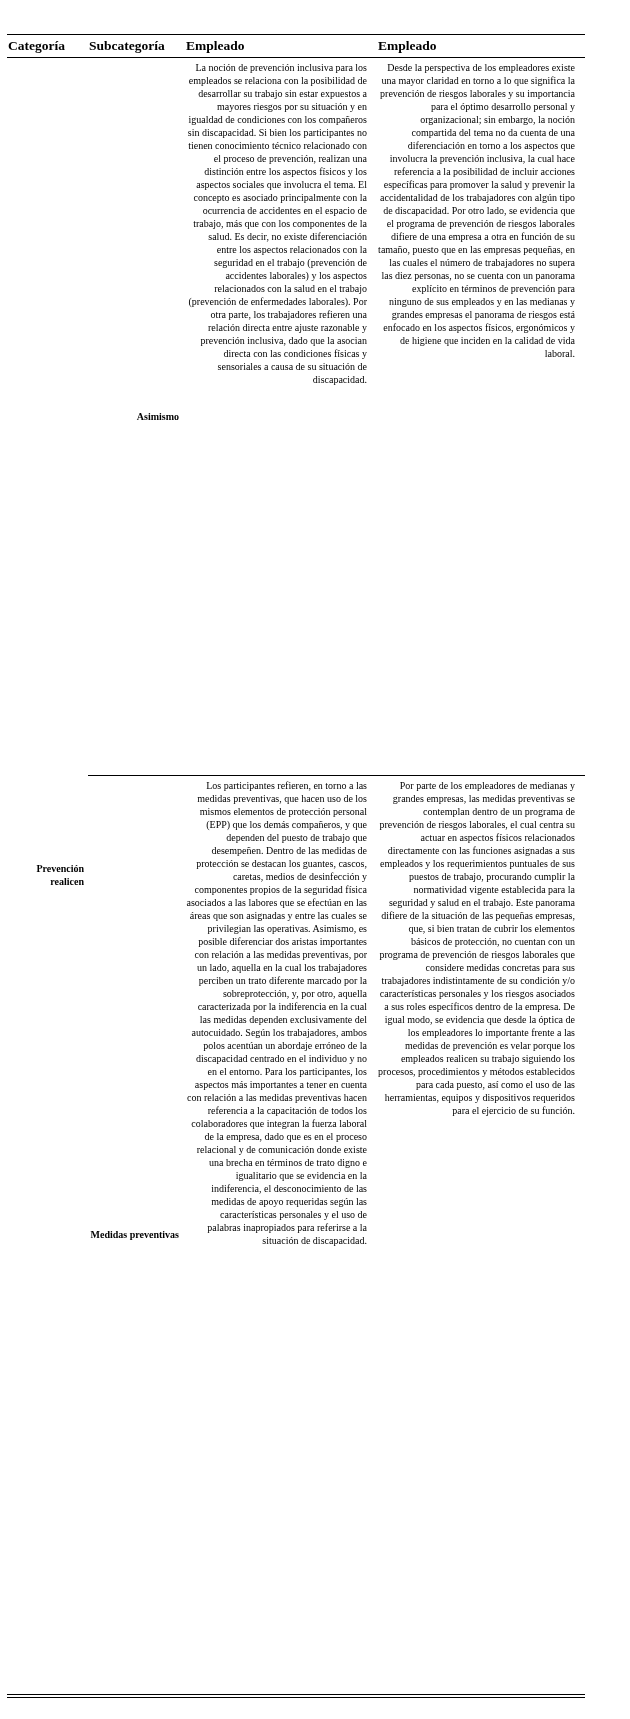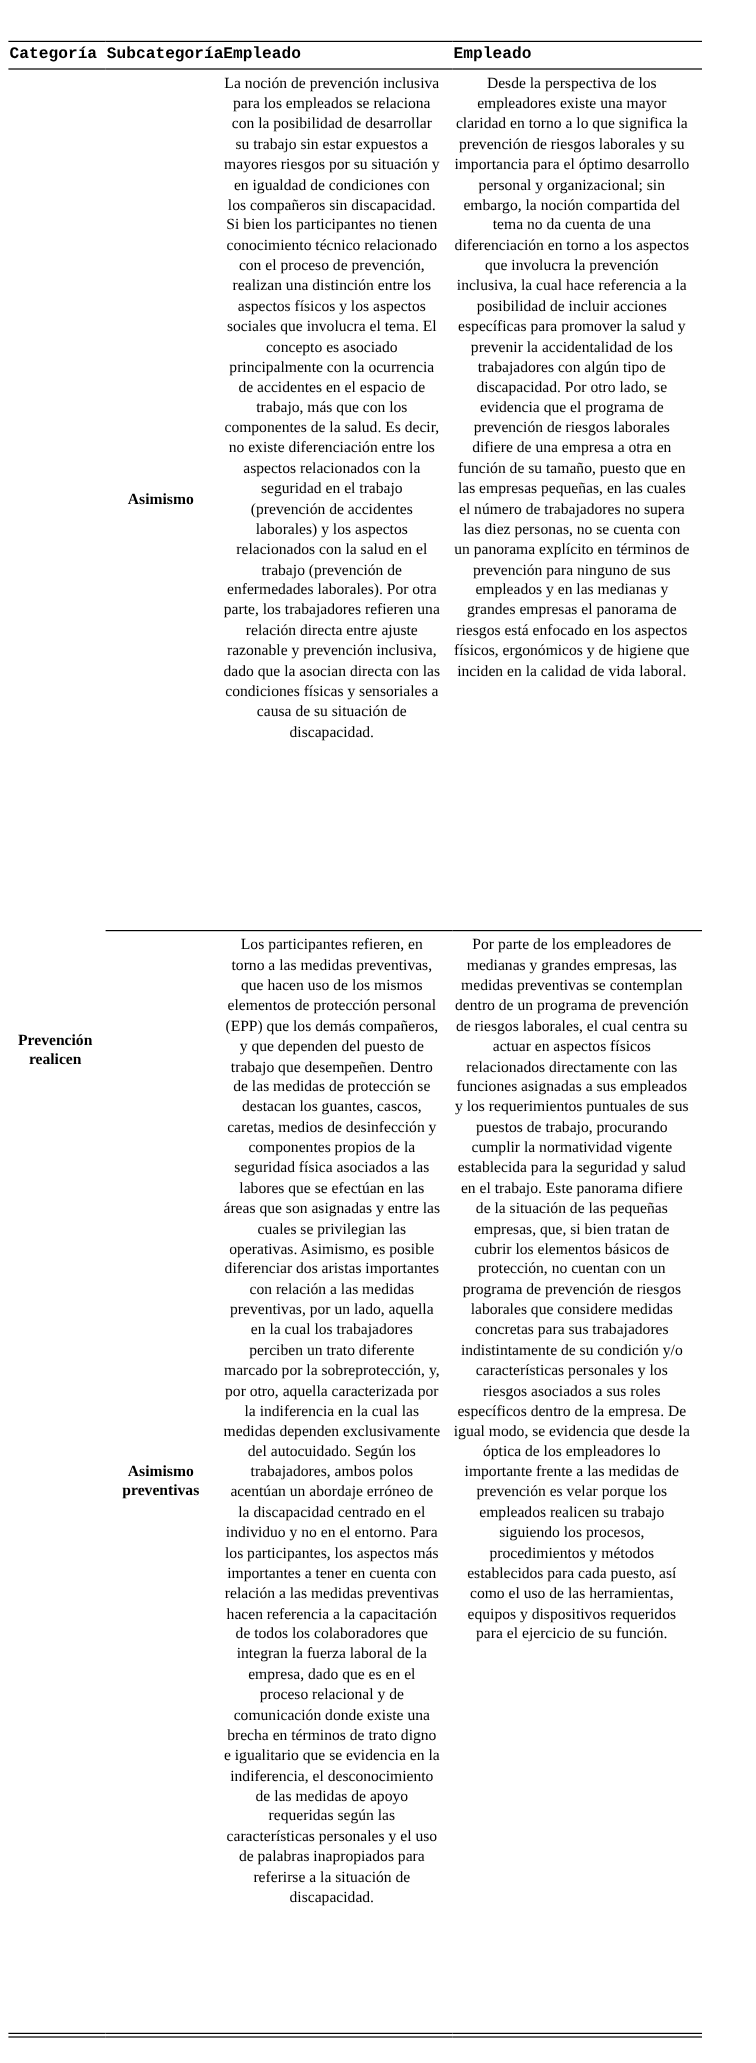--- a/index.html
+++ b/index.html
@@ -27,26 +27,25 @@
   }
   .results th {
     font-weight: bold;
     font-size: 13.5px;
     line-height: 1.2;
     text-align: left;
     vertical-align: bottom;
     border-top: 1.5px solid #000000;
     border-bottom: 1.5px solid #000000;
     padding: 3px 6px 3px 1px;
-    font-family: Liberation Mono, monospace;
   }
   .results td {
-    font-size: 13px;
+    font-size: 10px;
     line-height: 1.3;
-    text-align: center;
+    text-align: right;
     vertical-align: top;
     padding: 3px 10px 4px 1px;
   }
   .results td.cat {
     font-weight: bold;
     vertical-align: middle;
     padding-right: 4px;
   }
   .results td.subcat {
     font-weight: bold;
@@ -77,19 +76,19 @@
       </tr>
     </thead>
     <tbody>
       <tr class="row-1">
         <td class="cat" rowspan="2">Prevención realicen</td>
         <td class="subcat ruled">Asimismo</td>
         <td class="ruled">La noción de prevención inclusiva para los empleados se relaciona con la posibilidad de desarrollar su trabajo sin estar expuestos a mayores riesgos por su situación y en igualdad de condiciones con los compañeros sin discapacidad. Si bien los participantes no tienen conocimiento técnico relacionado con el proceso de prevención, realizan una distinción entre los aspectos físicos y los aspectos sociales que involucra el tema. El concepto es asociado principalmente con la ocurrencia de accidentes en el espacio de trabajo, más que con los componentes de la salud. Es decir, no existe diferenciación entre los aspectos relacionados con la seguridad en el trabajo (prevención de accidentes laborales) y los aspectos relacionados con la salud en el trabajo (prevención de enfermedades laborales). Por otra parte, los trabajadores refieren una relación directa entre ajuste razonable y prevención inclusiva, dado que la asocian directa con las condiciones físicas y sensoriales a causa de su situación de discapacidad.</td>
         <td class="ruled">Desde la perspectiva de los empleadores existe una mayor claridad en torno a lo que significa la prevención de riesgos laborales y su importancia para el óptimo desarrollo personal y organizacional; sin embargo, la noción compartida del tema no da cuenta de una diferenciación en torno a los aspectos que involucra la prevención inclusiva, la cual hace referencia a la posibilidad de incluir acciones específicas para promover la salud y prevenir la accidentalidad de los trabajadores con algún tipo de discapacidad. Por otro lado, se evidencia que el programa de prevención de riesgos laborales difiere de una empresa a otra en función de su tamaño, puesto que en las empresas pequeñas, en las cuales el número de trabajadores no supera las diez personas, no se cuenta con un panorama explícito en términos de prevención para ninguno de sus empleados y en las medianas y grandes empresas el panorama de riesgos está enfocado en los aspectos físicos, ergonómicos y de higiene que inciden en la calidad de vida laboral.</td>
       </tr>
       <tr class="row-2">
-        <td class="subcat">Asimismo preventivas</td>
+        <td class="subcat">Medidas preventivas</td>
         <td>Los participantes refieren, en torno a las medidas preventivas, que hacen uso de los mismos elementos de protección personal (EPP) que los demás compañeros, y que dependen del puesto de trabajo que desempeñen. Dentro de las medidas de protección se destacan los guantes, cascos, caretas, medios de desinfección y componentes propios de la seguridad física asociados a las labores que se efectúan en las áreas que son asignadas y entre las cuales se privilegian las operativas. Asimismo, es posible diferenciar dos aristas importantes con relación a las medidas preventivas, por un lado, aquella en la cual los trabajadores perciben un trato diferente marcado por la sobreprotección, y, por otro, aquella caracterizada por la indiferencia en la cual las medidas dependen exclusivamente del autocuidado. Según los trabajadores, ambos polos acentúan un abordaje erróneo de la discapacidad centrado en el individuo y no en el entorno. Para los participantes, los aspectos más importantes a tener en cuenta con relación a las medidas preventivas hacen referencia a la capacitación de todos los colaboradores que integran la fuerza laboral de la empresa, dado que es en el proceso relacional y de comunicación donde existe una brecha en términos de trato digno e igualitario que se evidencia en la indiferencia, el desconocimiento de las medidas de apoyo requeridas según las características personales y el uso de palabras inapropiados para referirse a la situación de discapacidad.</td>
         <td>Por parte de los empleadores de medianas y grandes empresas, las medidas preventivas se contemplan dentro de un programa de prevención de riesgos laborales, el cual centra su actuar en aspectos físicos relacionados directamente con las funciones asignadas a sus empleados y los requerimientos puntuales de sus puestos de trabajo, procurando cumplir la normatividad vigente establecida para la seguridad y salud en el trabajo. Este panorama difiere de la situación de las pequeñas empresas, que, si bien tratan de cubrir los elementos básicos de protección, no cuentan con un programa de prevención de riesgos laborales que considere medidas concretas para sus trabajadores indistintamente de su condición y/o características personales y los riesgos asociados a sus roles específicos dentro de la empresa. De igual modo, se evidencia que desde la óptica de los empleadores lo importante frente a las medidas de prevención es velar porque los empleados realicen su trabajo siguiendo los procesos, procedimientos y métodos establecidos para cada puesto, así como el uso de las herramientas, equipos y dispositivos requeridos para el ejercicio de su función.</td>
       </tr>
     </tbody>
   </table>
 </div>
 
 </body></html>

